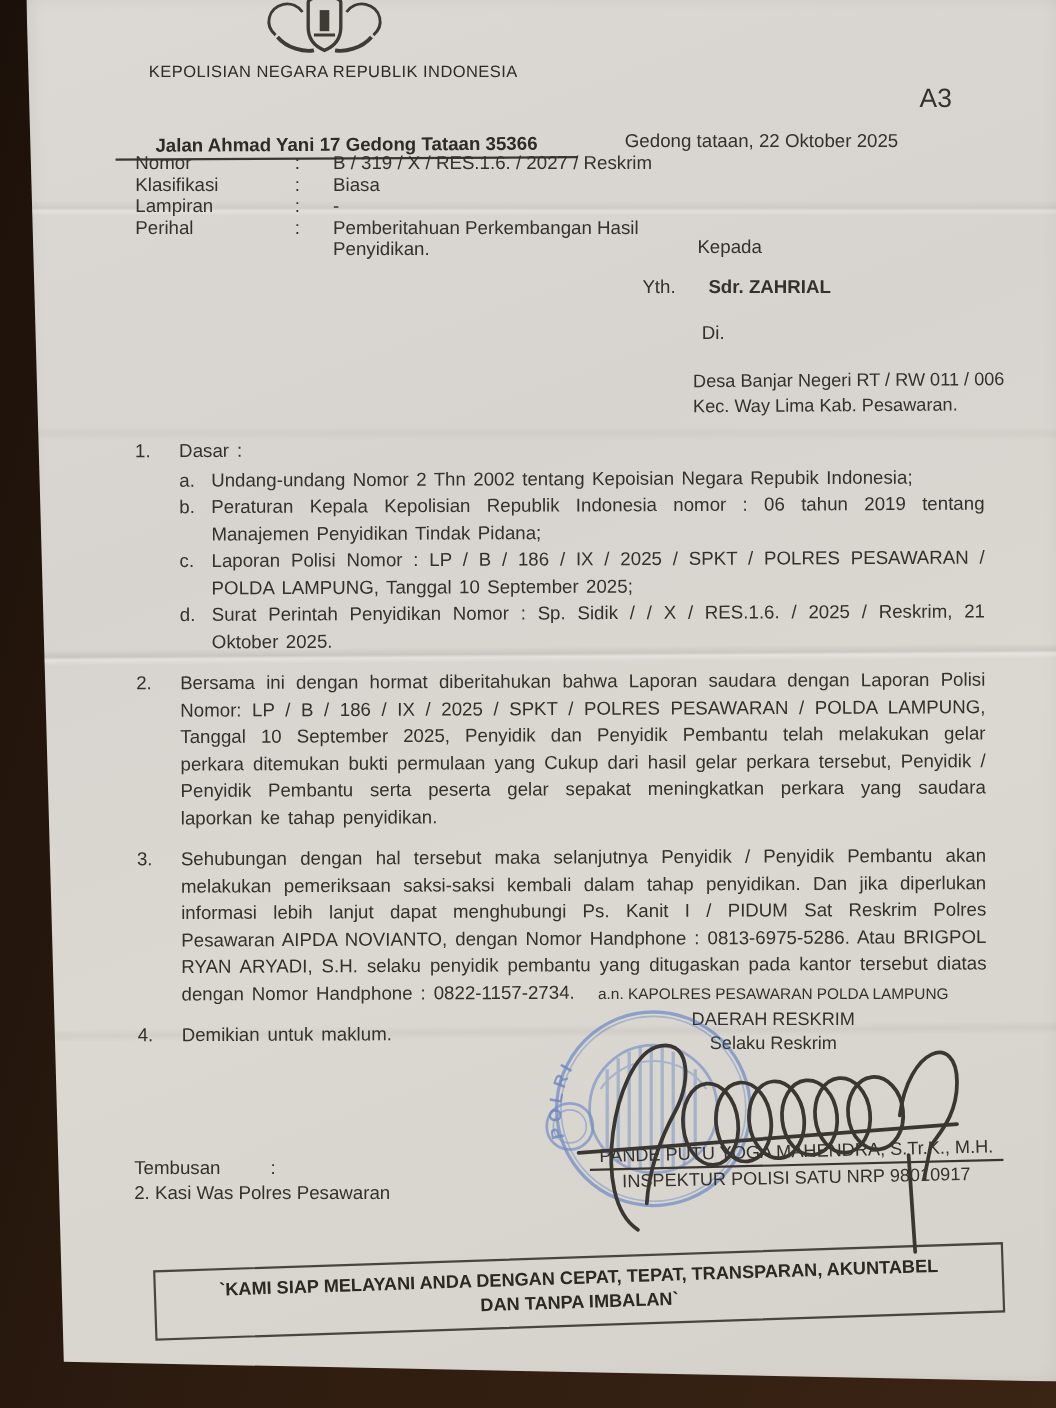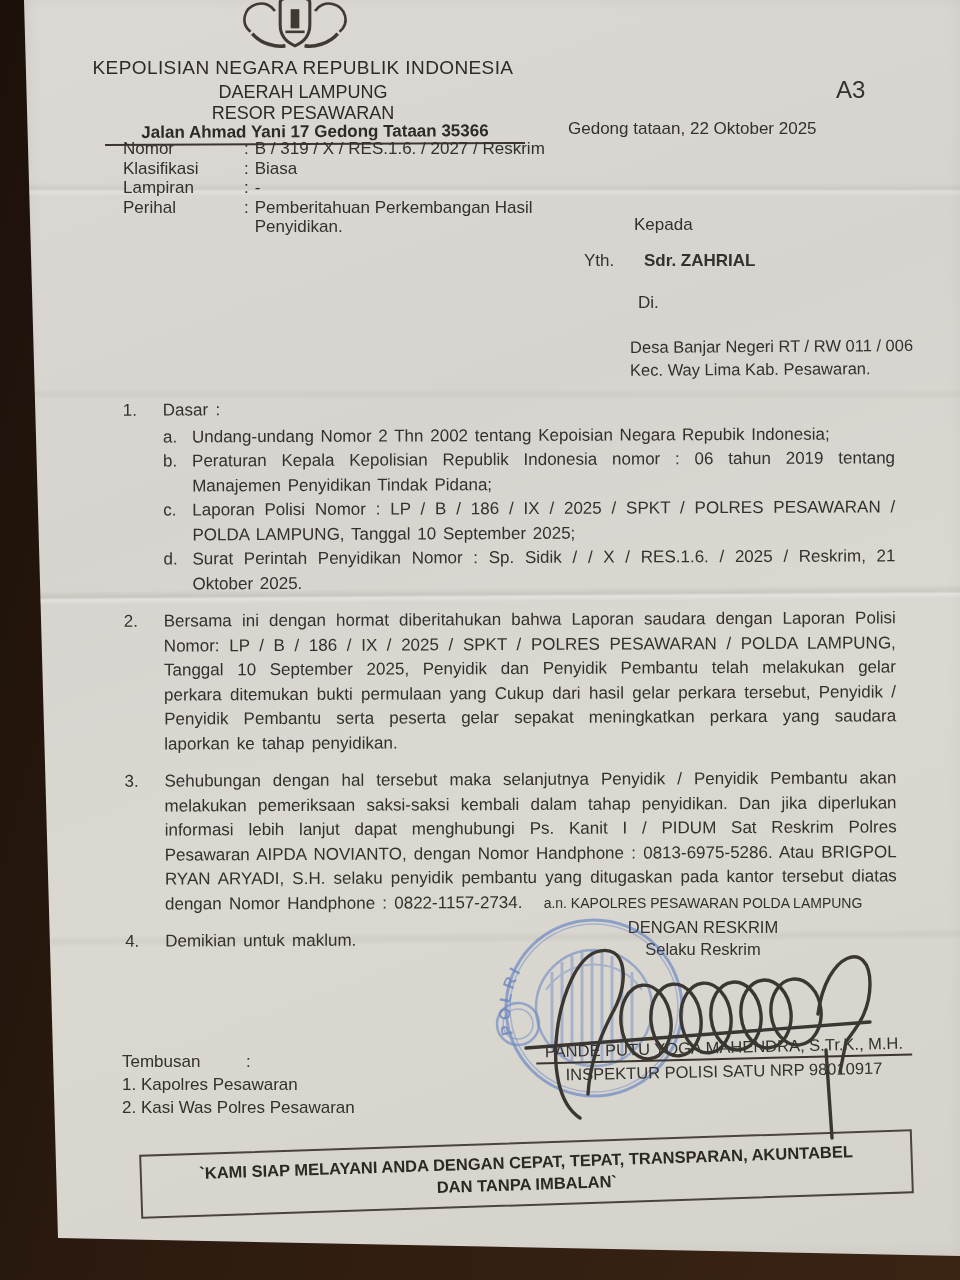--- a/index.html
+++ b/index.html
@@ -15,30 +15,30 @@
   .crease{position:absolute;left:0;width:100%;pointer-events:none;}
   .c1{top:182px;height:14px;background:linear-gradient(rgba(80,70,60,0) 0%,rgba(80,70,60,.07) 50%,rgba(255,255,255,.25) 70%,rgba(80,70,60,0) 100%);}
   .c2{top:388px;height:12px;background:linear-gradient(rgba(80,70,60,0),rgba(80,70,60,.05),rgba(80,70,60,0));}
   .c3{top:588px;height:14px;background:linear-gradient(rgba(70,60,50,0) 0%,rgba(70,60,50,.10) 45%,rgba(255,255,255,.3) 65%,rgba(70,60,50,0) 100%);transform:rotate(-.4deg);}
   .c4{top:932px;height:12px;background:linear-gradient(rgba(70,60,50,0),rgba(70,60,50,.06),rgba(70,60,50,0));transform:rotate(-.5deg);}
 
   .abs{position:absolute;}
   .center{text-align:center;}
 
   .emblem{position:absolute;left:230px;top:-10px;}
-  .org1{left:88px;top:57px;width:430px;font-size:19px;letter-spacing:.4px;color:#2e2a25;text-align:center;}
+  .org1{left:88px;top:57px;width:430px;font-size:15px;letter-spacing:.4px;color:#2e2a25;text-align:center;}
   .org2{left:88px;top:82px;width:430px;font-size:18px;color:#2e2a25;}
   .org3{left:88px;top:103px;width:430px;font-size:18px;color:#2e2a25;}
   .addr{left:105px;top:122px;width:420px;font-size:17px;font-weight:bold;color:#2e2a25;
         border-bottom:2px solid #3a352f;padding-bottom:1px;transform:rotate(-.3deg);}
   .a3{left:836px;top:76px;font-size:24px;color:#35312b;}
   .placedate{left:568px;top:119px;font-size:17px;text-align:center;}
 
   .meta{left:123px;top:139px;font-size:17px;line-height:19.5px;}
-  .meta .row{display:flex;}
+  .meta .row{display:flex;gap:24px;}
   .meta .lbl{width:121px;}
   .meta .val{max-width:300px;}
   .meta .colon{margin-right:6px;}
 
   .kepada{left:634px;top:215px;font-size:17px;}
   .yth{left:584px;top:251px;font-size:17px;}
   .rname{left:644px;top:251px;font-size:17px;font-weight:bold;}
   .di{left:638px;top:293px;font-size:17px;}
   .raddr1{left:630px;top:337px;font-size:16.5px;transform:rotate(-.4deg);}
   .raddr2{left:630px;top:360px;font-size:16.5px;transform:rotate(-.4deg);}
@@ -84,22 +84,20 @@
         <path d="M116 48 C128 38 124 20 108 16 C100 14 92 18 88 24"></path>
         <path d="M16 50 C26 62 44 66 54 64" stroke-width="4"></path>
         <path d="M114 50 C104 62 86 66 76 64" stroke-width="4"></path>
         <path d="M48 14 C48 6 82 6 82 14 L82 40 C82 56 70 62 65 64 C60 62 48 56 48 40 Z" stroke-width="3.5"></path>
         <path d="M65 2 L69 10 L61 10 Z" fill="#3f3a33"></path>
         <rect x="60" y="22" width="10" height="22" fill="#3f3a33" stroke="none"></rect>
         <path d="M54 48 L76 48" stroke-width="3"></path>
       </g>
     </svg>
     <div class="abs org1 center">KEPOLISIAN NEGARA REPUBLIK INDONESIA</div>
-    <div class="abs org2 center">DAERAH LAMPUNG</div>
-    <div class="abs org3 center">RESOR PESAWARAN</div>
     <div class="abs addr center">Jalan Ahmad Yani 17 Gedong Tataan 35366</div>
     <div class="abs a3">A3</div>
     <div class="abs placedate">Gedong tataan, 22 Oktober 2025</div>
 
     <div class="abs meta">
       <div class="row">
         <span class="lbl">Nomor</span>
         <span class="colon">:</span>
         <span class="val">B / 319 / X / RES.1.6. / 2027 / Reskrim</span>
       </div>
@@ -168,21 +166,21 @@
         <span class="no">3.</span>
         <span class="txt">Sehubungan dengan hal tersebut maka selanjutnya Penyidik / Penyidik Pembantu akan melakukan pemeriksaan saksi-saksi kembali dalam tahap penyidikan. Dan jika diperlukan informasi lebih lanjut dapat menghubungi Ps. Kanit I / PIDUM Sat Reskrim Polres Pesawaran AIPDA NOVIANTO, dengan Nomor Handphone : 0813-6975-5286. Atau BRIGPOL RYAN ARYADI, S.H. selaku penyidik pembantu yang ditugaskan pada kantor tersebut diatas dengan Nomor Handphone : 0822-1157-2734.</span>
       </div>
       <div class="item" style="margin-top:6px;">
         <span class="no">4.</span>
         <span class="txt" style="text-align:left;">Demikian untuk maklum.</span>
       </div>
     </div>
 
     <div class="abs an1 center">a.n. KAPOLRES PESAWARAN POLDA LAMPUNG</div>
-    <div class="abs an2 center">DENGAN RESKRIM</div>
+    <div class="abs an2 center">DAERAH RESKRIM</div>
     <div class="abs an3 center">Selaku Reskrim</div>
 
     <svg class="stamp" width="192" height="192" viewBox="0 0 192 192">
       <defs>
         <clipPath id="innerC">
             <circle cx="100" cy="96" r="58"></circle>
           </clipPath>
         <path id="stampArc" d="M 22 130 A 82 82 0 0 1 62 26" fill="none"></path>
       </defs>
       <g stroke="#3563bd" fill="none">
@@ -225,21 +223,20 @@
     </svg>
 
     <div class="abs sname center">PANDE PUTU YOGA MAHENDRA, S.Tr.K., M.H.</div>
     <div class="abs srank center">INSPEKTUR POLISI SATU NRP 98010917</div>
 
     <div class="abs temb">
       <div class="trow">
         <span class="tlbl">Tembusan</span>
         <span>:</span>
       </div>
-      <div>1. Kapolres Pesawaran</div>
       <div>2. Kasi Was Polres Pesawaran</div>
     </div>
 
     <div class="abs footer">
       <div>`KAMI SIAP MELAYANI ANDA DENGAN CEPAT, TEPAT, TRANSPARAN, AKUNTABEL</div>
       <div>DAN TANPA IMBALAN`</div>
     </div>
   </div>
 </div>
 

